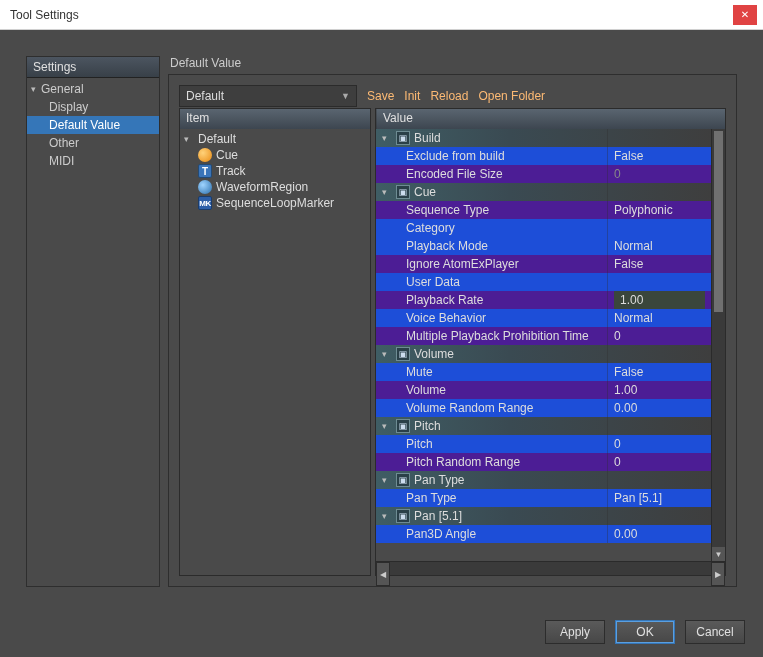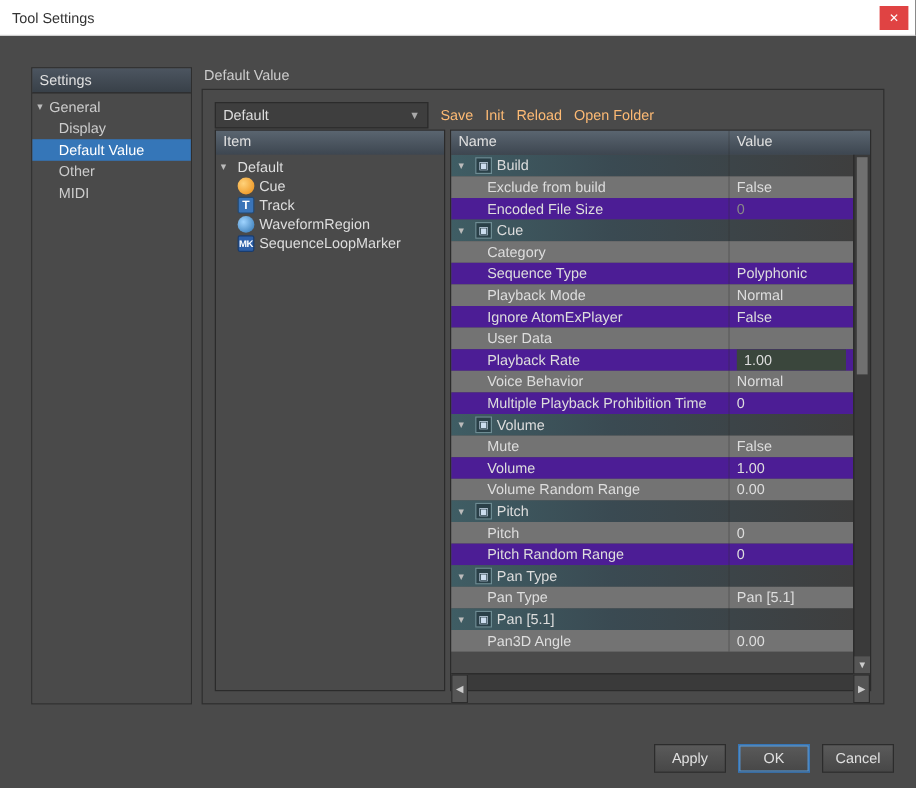--- a/index.html
+++ b/index.html
@@ -47,21 +47,21 @@
   .prop-rows { flex:1; overflow:hidden; display:flex; flex-direction:column; }
   .prop-sb { width:14px; background:#3a3a3a; position:relative; border-left:1px solid #2a2a2a; }
   .prop-sb .thumb { position:absolute; top:2px; left:2px; right:2px; height:42%; background:#707070; }
   .prop-sb .btn-dn { position:absolute; bottom:0; left:0; right:0; height:14px; background:#555; display:flex; align-items:center; justify-content:center; font-size:8px; color:#ccc; }
   .hsb { height:14px; background:#3a3a3a; display:flex; border-top:1px solid #2a2a2a; }
   .hsb .btn { width:14px; background:#555; display:flex; align-items:center; justify-content:center; font-size:8px; color:#ccc; }
   .hsb .track { flex:1; }
   .prop-row { display:flex; height:18px; align-items:stretch; color:#ddd; }
   .prop-row.grp { background: linear-gradient(to right, #3f5d64, #3a4a52 40%, #3e3e3e); }
   .prop-row.grp .cell-name { font-weight:normal; }
-  .prop-row.even { background:#737373;text-align:right; }
+  .prop-row.even { background:#1d4ed8;text-align:right; }
   .prop-row.odd  { background:#4c1d95; }
   .cell-name { flex:1; display:flex; align-items:center; gap:4px; padding-left:6px; overflow:hidden; white-space:nowrap; }
   .cell-value { width:104px; display:flex; align-items:center; padding:0 6px; border-left:1px solid #2e2e2e55; white-space:nowrap; overflow:hidden; }
   .grp .cell-value { background:transparent; }
   .grp-icon { width:14px; height:14px; border:1px solid #6e8c93; display:inline-flex; align-items:center; justify-content:center; font-size:9px; color:#cde; background:#2a4048; }
   .indent { display:inline-block; width:20px; }
   .val-input { background:#3a463c; padding:0 6px; width:100%; height:100%; display:flex; align-items:center; }
   .val-disabled { color:#888; }
   
   .footer { height:44px; display:flex; align-items:center; justify-content:flex-end; gap:10px; padding: 0 18px 6px; }
@@ -141,21 +141,20 @@
                 </div>
                 <div class="item-row lvl1">
                   <span class="icon icon-mk">MK</span>
                   <span>SequenceLoopMarker</span>
                 </div>
               </div>
             </div>
 
             <div class="prop-panel">
               <div class="prop-header">
-                <div class="col-name">Name</div>
                 <div class="col-value">Value</div>
                 <div class="col-sb"></div>
               </div>
               <div class="prop-scroll">
                 <div class="prop-rows" id="prop-rows">
                     <div class="prop-row grp">
                       <div class="cell-name">
                         <span class="tree-arrow">▾</span>
                         <span class="grp-icon">▣</span>
                         <span>Build</span>
@@ -177,33 +176,33 @@
                       <div class="cell-value val-disabled">0</div>
                     </div>
                     <div class="prop-row grp">
                       <div class="cell-name">
                         <span class="tree-arrow">▾</span>
                         <span class="grp-icon">▣</span>
                         <span>Cue</span>
                       </div>
                       <div class="cell-value"></div>
                     </div>
+                    <div class="prop-row odd">
+                      <div class="cell-name">
+                        <span class="indent"></span>
+                        <span>Sequence Type</span>
+                      </div>
+                      <div class="cell-value">Polyphonic</div>
+                    </div>
                     <div class="prop-row even">
                       <div class="cell-name">
                         <span class="indent"></span>
                         <span>Category</span>
                       </div>
                       <div class="cell-value"></div>
-                    </div>
-                    <div class="prop-row odd">
-                      <div class="cell-name">
-                        <span class="indent"></span>
-                        <span>Sequence Type</span>
-                      </div>
-                      <div class="cell-value">Polyphonic</div>
                     </div>
                     <div class="prop-row even">
                       <div class="cell-name">
                         <span class="indent"></span>
                         <span>Playback Mode</span>
                       </div>
                       <div class="cell-value">Normal</div>
                     </div>
                     <div class="prop-row odd">
                       <div class="cell-name">

